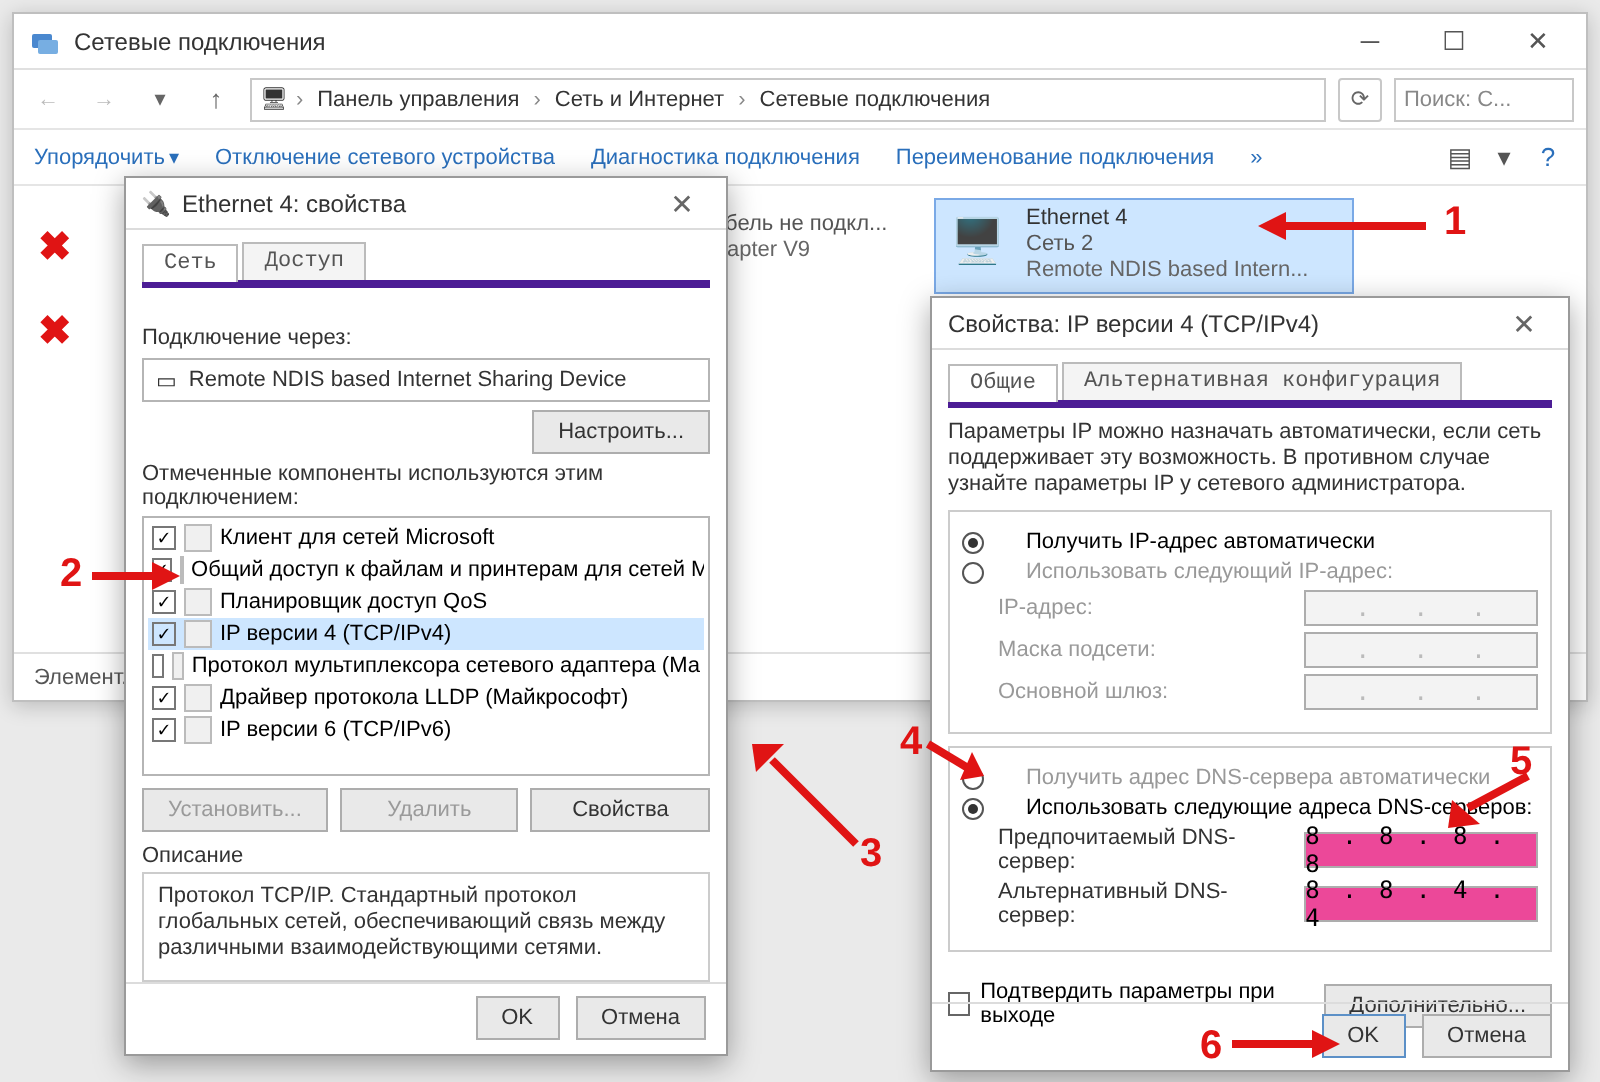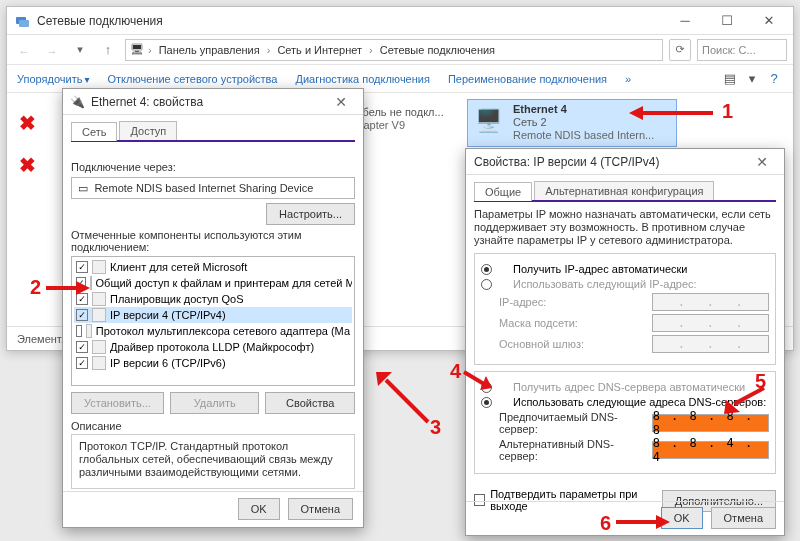--- a/index.html
+++ b/index.html
@@ -69,21 +69,21 @@
   .content { position: relative; height: 230px; padding: 10px 12px; }
   .adapter {
     position: absolute;
     width: 210px; height: 48px;
     display: flex; gap: 6px;
     padding: 3px;
   }
   .adapter.sel { border: 1px solid #7aa9e6; background: #cde6ff; }
   .adapter .aicon { width: 36px; height: 36px; display:flex;align-items:center;justify-content:center;font-size:22px; }
   .adapter .atxt { display:flex;flex-direction:column;font-size:11px; line-height:13px;color:#333;}
-  .adapter .atitle { font-weight:700; }
+  .adapter .atitle { font-weight:400; }
   .adapter .asub { color:#555; }
   .adapter .adesc { color:#666; white-space:nowrap; overflow:hidden; text-overflow:ellipsis; max-width:160px;}
   .redx {
     position:absolute; font-size:20px; color:#e01414; font-weight:bold;
   }
   .statusbar {
     position:absolute; left:0; bottom:0; right:0; height:24px;
     border-top:1px solid #e0e0e0; display:flex; align-items:center;
     padding:0 10px; font-size:11px; color:#555; justify-content:space-between;
   }
@@ -99,21 +99,21 @@
   }
   .dlg1 { left:62px; top:88px; width:302px; height:440px; }
   .dlg-title {
     height:26px; background:#fff; border-bottom:1px solid #dcdcdc;
     display:flex; align-items:center; padding:0 8px;
   }
   .dlg-title .dicon { width:14px;height:14px;display:inline-flex;align-items:center;justify-content:center;margin-right:6px;color:#2a6fbb;font-size:12px;}
   .dlg-title .dtitle { flex:1; color:#333; font-size:12px; }
   .dlg-title .close { width:28px;text-align:center;color:#666;font-size:14px; }
   .dlg-body { padding:6px 8px 8px 8px; }
-  .tabs { display:flex; gap:2px; border-bottom:2px solid #4c1d95; margin-bottom:6px; }
+  .tabs { display:flex; gap:2px; border-bottom:4px solid #4c1d95; margin-bottom:6px;font-family:Liberation Mono, monospace; }
   .tab { padding:3px 10px; border:1px solid #bbb; border-bottom:none; background:#f4f4f4; color:#555; }
   .tab.active { background:#fff; position:relative; top:1px; }
   .connect-label { color:#333; margin-bottom:4px;margin-top:19px; }
   .connect-box {
     height:22px; border:1px solid #b5b5b5; background:#fff; display:flex;align-items:center;
     padding:0 6px; gap:6px; color:#333;
   }
   .btnrow { display:flex; justify-content:flex-end; margin-top:4px; }
   .wbtn {
     height:22px; padding:0 12px; border:1px solid #adadad; background:#e9e9e9;
@@ -141,21 +141,21 @@
   .dlg2 { left:465px; top:148px; width:320px; height:388px; }
   .dlg2 .dlg-title { background:#fff; }
   .radio { display:flex; align-items:center; gap:21px; margin:3px 0; }
   .radio .rdot { width:11px;height:11px;border:1px solid #555;border-radius:50%;display:inline-flex;align-items:center;justify-content:center;}
   .radio .rdot.sel::after { content:""; width:5px;height:5px;background:#333;border-radius:50%; }
   .radio.disabled { color:#999;text-align:right; }
   .fieldrow { display:flex; align-items:center; margin:3px 0 3px 18px; gap:6px; }
   .fieldrow .flabel { width:150px; color:#333; }
   .fieldrow.disabled .flabel { color:#999; }
   .ipbox {
-    width:120px; height:18px; border:1px solid #adadad; background:#f97316;
+    width:120px; height:18px; border:1px solid #adadad; background:#ec4899;
     display:flex; align-items:center; justify-content:center;
     font-family: Consolas, monospace; font-size:12px; letter-spacing:2px;
   }
   .ipbox.disabled { background:#f3f3f3; color:#bbb; letter-spacing:0; }
   .chkrow { display:flex; align-items:center; gap:5px; margin-top:8px; }
   .chkrow .sq { width:12px;height:12px;border:1px solid #666; }
   .dns-group { border:1px solid #ccc; padding:6px 6px 8px 6px; margin-top:4px; margin-bottom:6px; }
   .para { color:#333; line-height:13px; margin-bottom:6px; }
   .dlg2 .foot { height:34px; display:flex; justify-content:flex-end; gap:8px; padding:5px 8px; border-top:1px solid #dcdcdc; position:absolute; left:0;right:0;bottom:0;}
   .dlg2 .foot .wbtn.primary { border:1px solid #5c90c7; }

